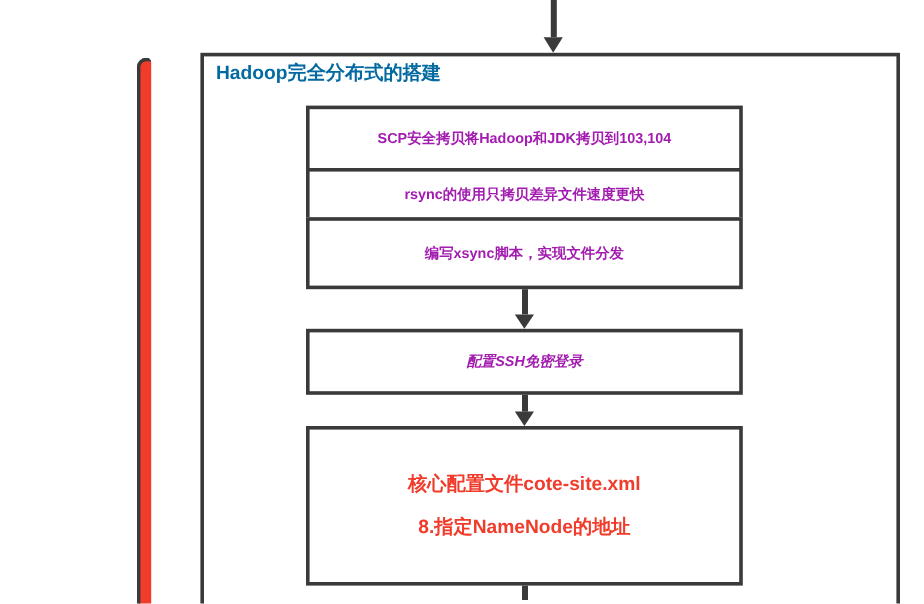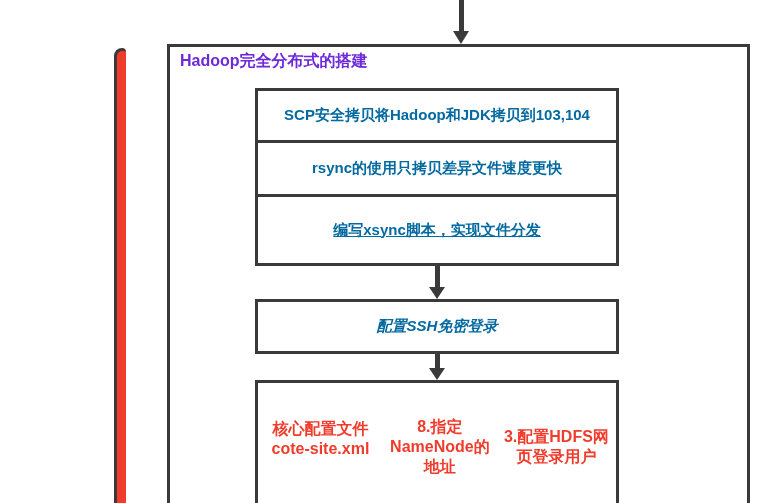--- a/index.html
+++ b/index.html
@@ -55,52 +55,53 @@
     width: 583px; height: 475px;
     box-sizing: border-box;
     border: 3px solid #3a3a3a;
     background: #ffffff;
   }
   .container-title {
     position: absolute;
     left: 10px; top: 4px;
     font-size: 16px;
     font-weight: bold;
-    color: #6d28d9;
+    color: #0369a1;
     white-space: nowrap;
   }
 
   
   .flow {
     position: absolute;
     left: 85px; top: 41px;
     width: 364px;
     display: flex;
     flex-direction: column;
     align-items: center;
   }
   .box {
     box-sizing: border-box;
     width: 364px;
     border: 3px solid #3a3a3a;
     background: #ffffff;
     display: flex;
     align-items: center;
     justify-content: center;
-    font-size: 15px;
+    font-size: 12px;
     font-weight: bold;
-    color: #0369a1;
+    color: #a21caf;
     text-align: center;
   }
   .box.b1 { height: 55px; }
-  .box.b2 { height: 57px; margin-top: -3px; }
-  .box.b3 { height: 72px; margin-top: -3px; text-decoration: underline; }
+  .box.b2 { height: 44px; margin-top: -3px; }
+  .box.b3 { height: 60px; margin-top: -3px; }
   .box.ssh { height: 55px; font-style: italic; }
   .box.config {
     height: 133px;
+    flex-direction: column;
     color: #f13b2b;
     font-size: 16px;
     line-height: 20px;
   }
   .config-heading { margin-bottom: 16px; }
 
   .v-arrow {
     display: flex;
     flex-direction: column;
     align-items: center;
@@ -146,21 +147,20 @@
     <div class="box ssh">配置SSH免密登录</div>
 
     <div class="v-arrow a2">
       <div class="line"></div>
       <div class="head"></div>
     </div>
 
     <div class="box config">
       <div class="config-heading">核心配置文件cote-site.xml</div>
       <div>8.指定NameNode的地址</div>
-      <div>3.配置HDFS网页登录用户</div>
     </div>
 
     <div class="v-arrow stub">
       <div class="line"></div>
     </div>
 
   </div>
 </div>
 
 </body></html>

